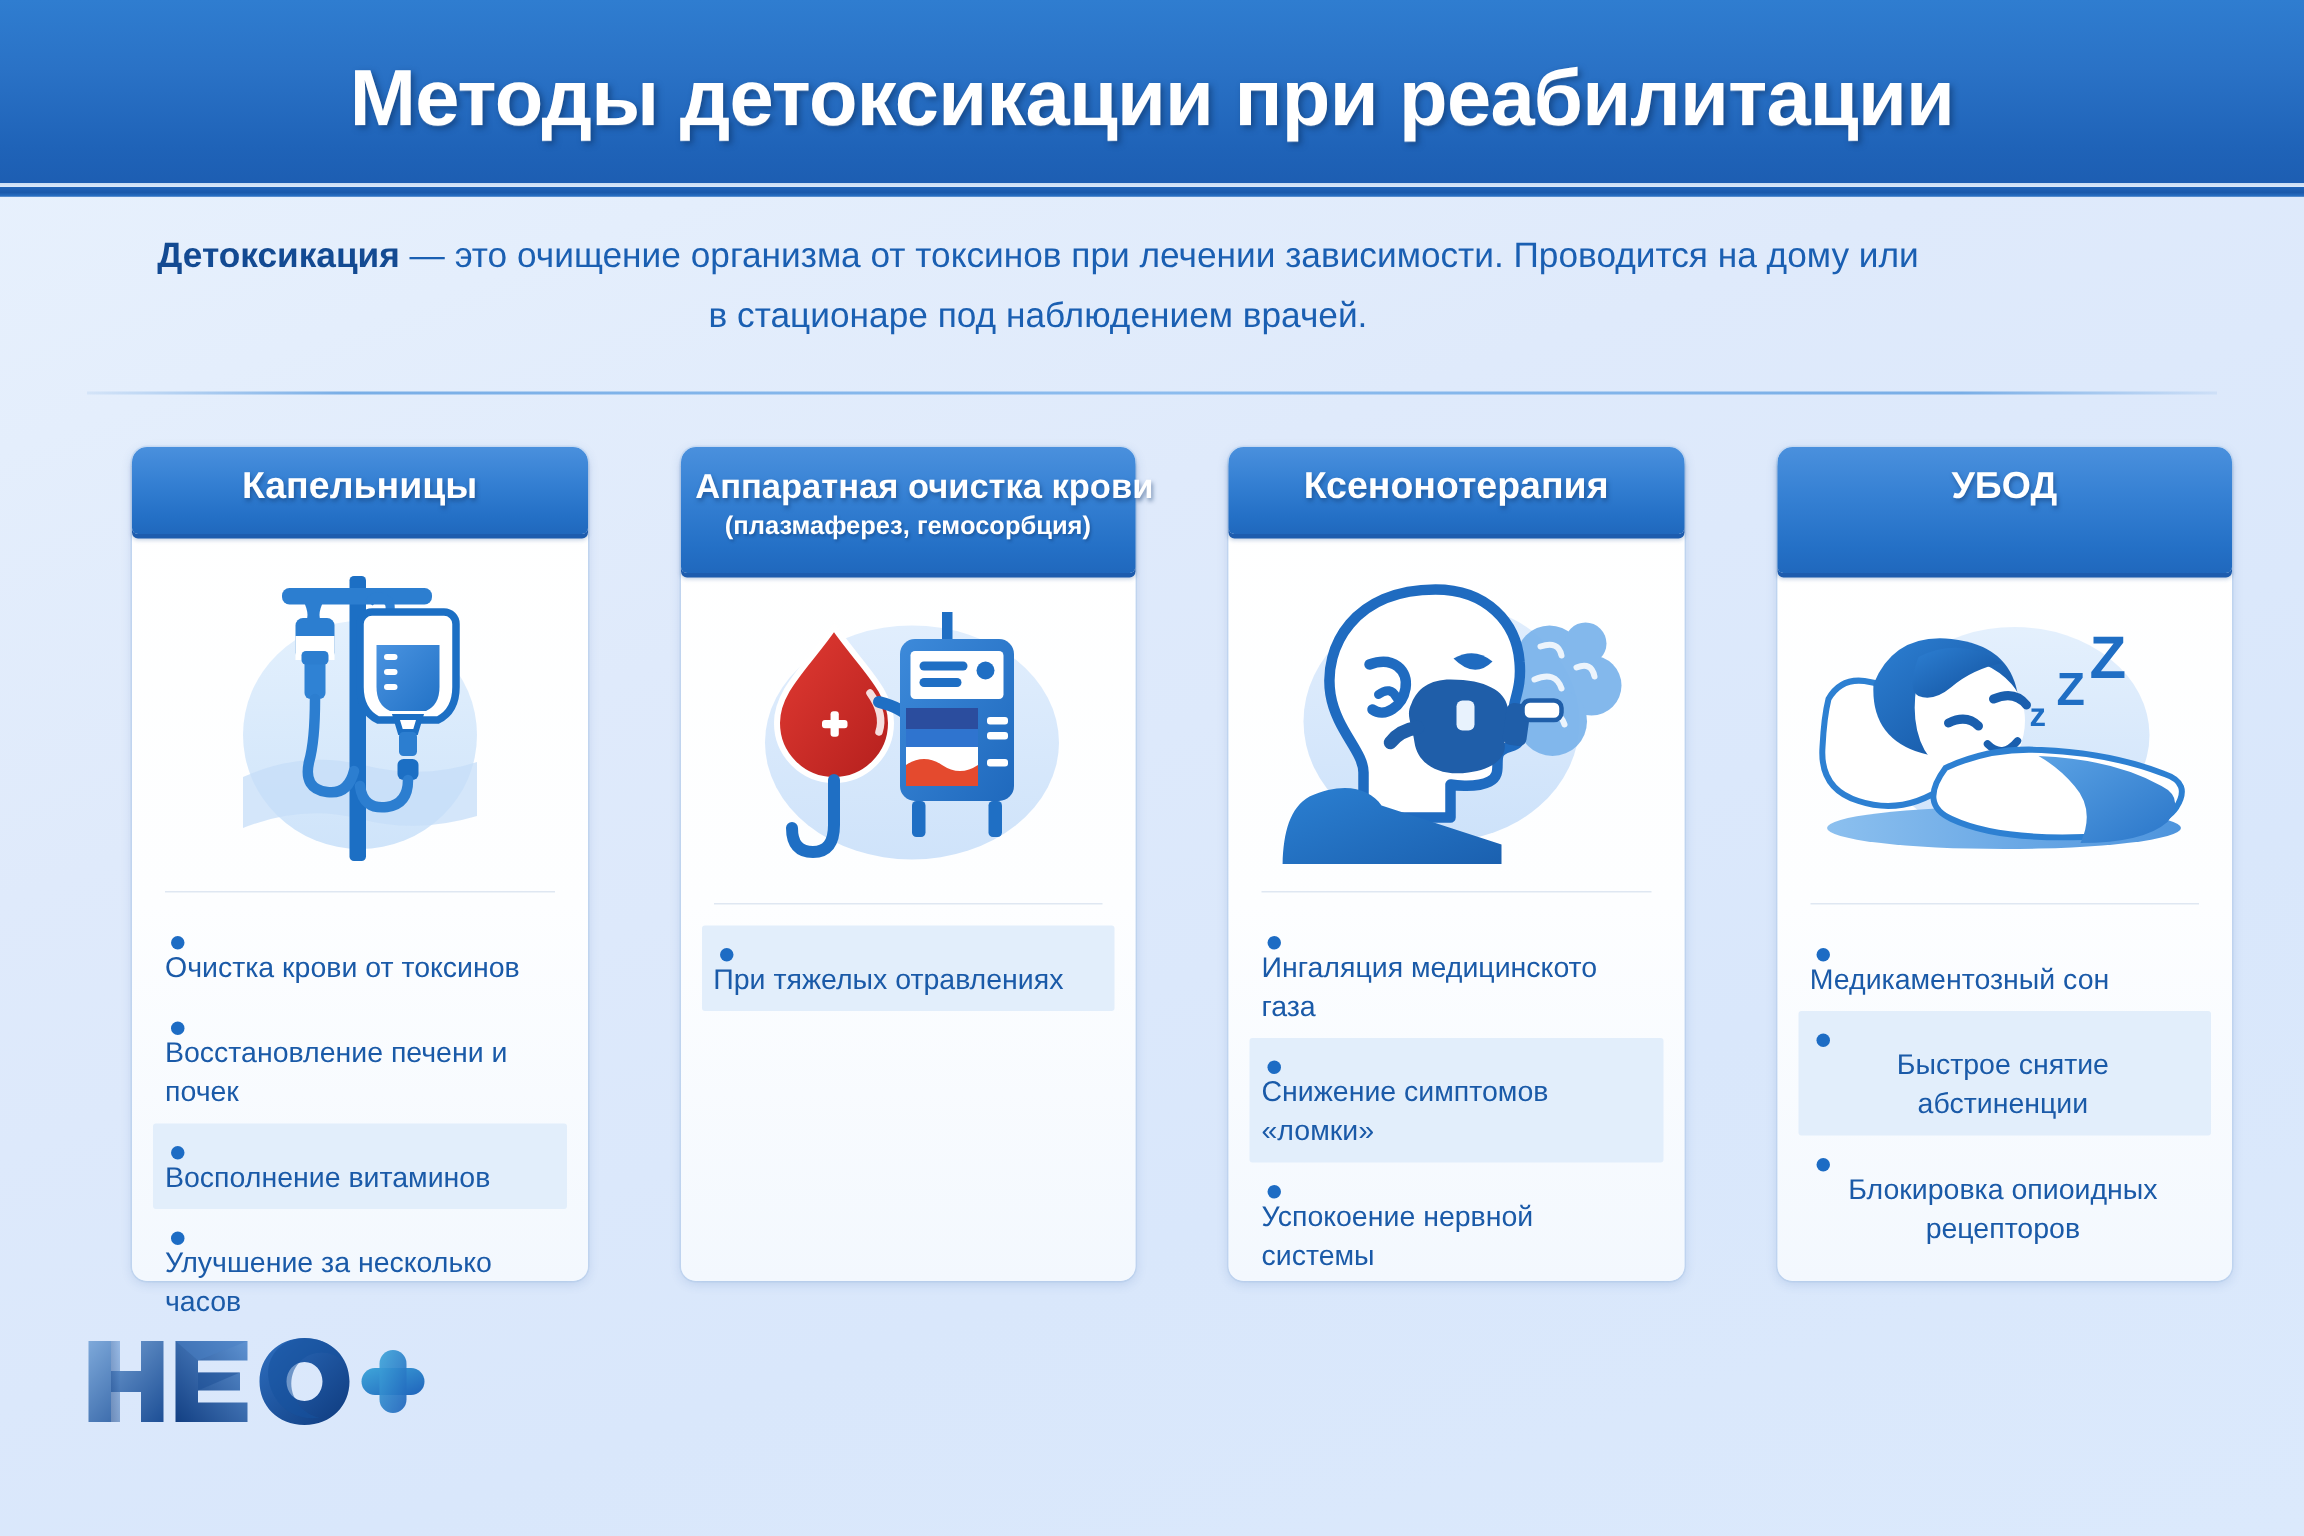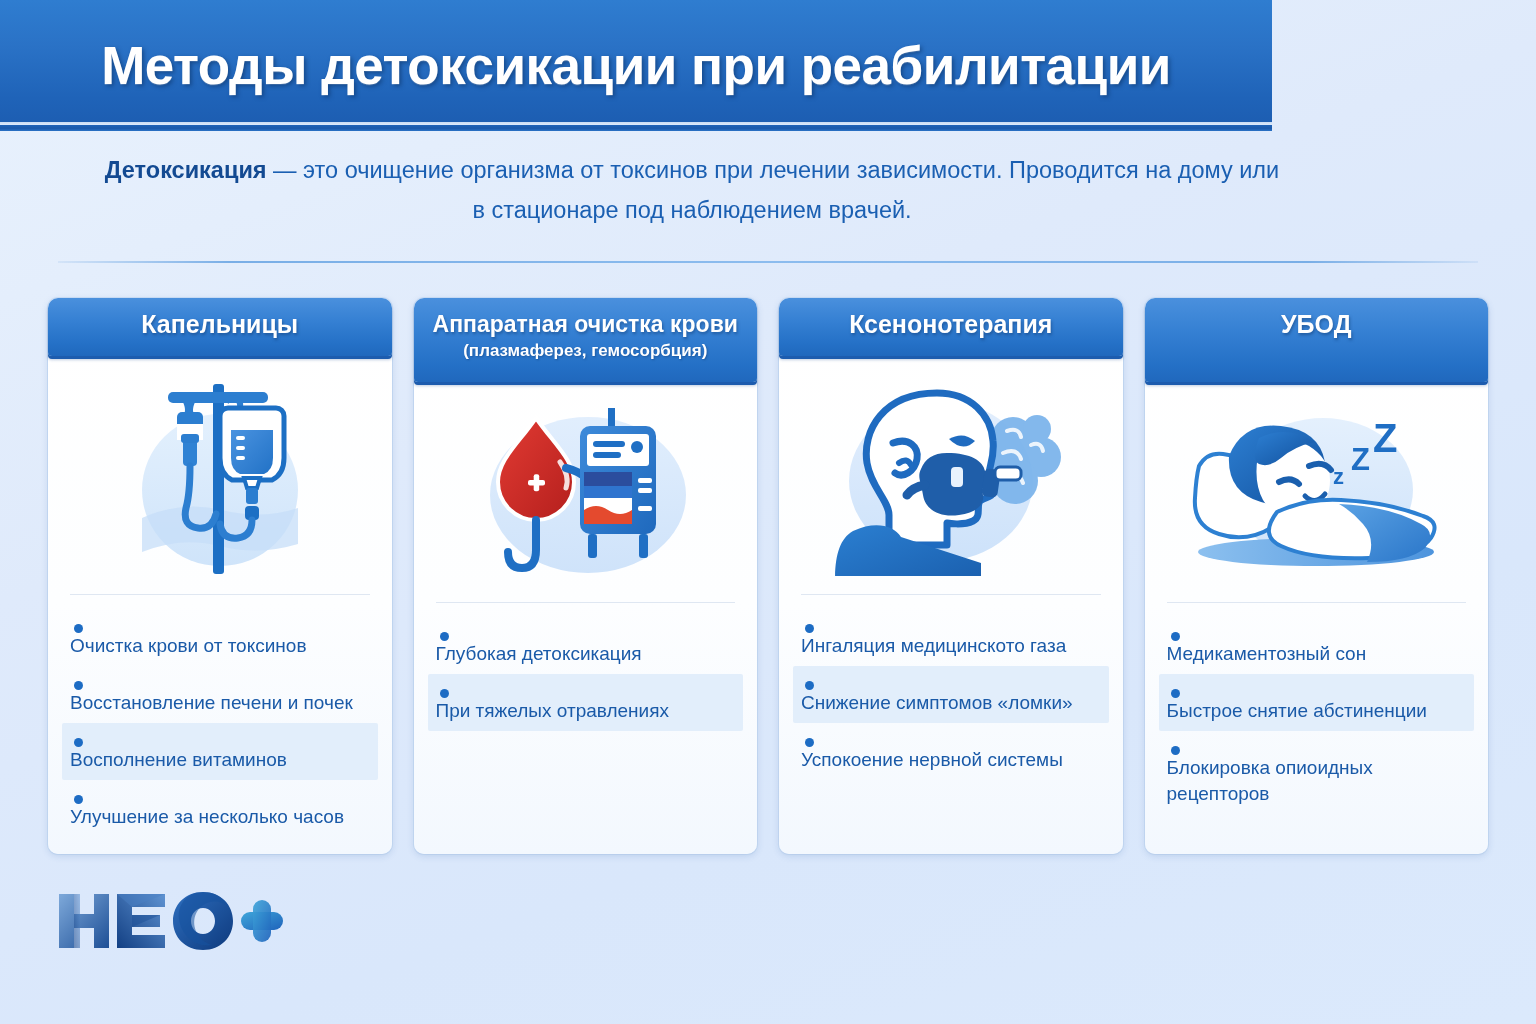--- a/index.html
+++ b/index.html
@@ -10,21 +10,21 @@
     background:#e3eefc;
     position:relative;
   }
   .page{
     position:absolute;inset:0;
     background:linear-gradient(160deg,#e9f2fd 0%,#dfeafb 38%,#d9e7fb 70%,#dbe9fc 100%);
   }
 
   
   .header{
-    position:absolute;left:0;top:0;width:1272px;height:131px;
+    position:absolute;left:0;top:0;width:1536px;height:131px;
     background:linear-gradient(180deg,#2f7dd0 0%,#2a72c6 35%,#1f63b8 75%,#1c5cb0 100%);
     box-sizing:border-box;
     display:flex;align-items:center;justify-content:center;
   }
   .header:after{
     content:"";position:absolute;left:0;right:0;bottom:0;height:9px;
     background:linear-gradient(180deg,#c9dcf3 0%,#dbe9fb 30%,#1f63b8 32%,#1a59ab 70%,#2a72c6 100%);
   }
   .title{
     color:#ffffff;
@@ -61,20 +61,21 @@
     position:absolute;left:48px;top:298px;width:1440px;height:556px;
     display:flex;gap:22px;
   }
   .card{
     position:relative;
     flex:1 1 0;
     background:linear-gradient(180deg,#ffffff 0%,#fdfeff 55%,#f3f8fe 100%);
     border-radius:10px;
     box-shadow:0 2px 7px rgba(40,90,160,.17), 0 0 0 1px rgba(200,220,245,.8);
     overflow:visible;
+    margin-left:40px;
   }
   .card-head{
     position:absolute;left:0;top:0;width:100%;
     border-radius:10px 10px 4px 4px;
     background:linear-gradient(180deg,#4a90dd 0%,#3580d3 40%,#2470c6 80%,#2068bd 100%);
     box-shadow:0 3px 0 0 #1d5cae, 0 4px 3px rgba(30,80,150,.28);
     box-sizing:border-box;
     text-align:center;
     padding:11px 10px 12px;
     z-index:2;
@@ -247,24 +248,20 @@
           <path d="M114 102 q12 -8 24 0 q12 8 24 0 l0 8 q-12 8 -24 0 q-12 -8 -24 0 z" fill="#ffffff"></path>
           <rect x="168" y="78" width="14" height="5" rx="2" fill="#ffffff"></rect>
           <rect x="168" y="88" width="14" height="5" rx="2" fill="#ffffff"></rect>
           <rect x="168" y="106" width="14" height="5" rx="2" fill="#ffffff"></rect>
           <rect x="118" y="134" width="9" height="24" rx="3" fill="#1f6fc4"></rect>
           <rect x="169" y="134" width="9" height="24" rx="3" fill="#1f6fc4"></rect>
         </svg>
       </div>
       <div class="bullets" style="top:304px;">
         <div class="rule"></div>
-        <div class="bullet">
-          <span class="dot"></span>
-          <span class="bullet-text">Глубокая детоксикация</span>
-        </div>
         <div class="bullet hl">
           <span class="dot"></span>
           <span class="bullet-text">При тяжелых отравлениях</span>
         </div>
       </div>
     </div>
 
     <div class="card">
       <div class="card-head" style="height:58px;">
         <div class="card-title">Ксенонотерапия</div>
@@ -371,21 +368,21 @@
           <path d="M124 88 q10 10 20 -2" fill="none" stroke="#1a5fae" stroke-width="5" stroke-linecap="round"></path>
 
           <path d="M96 104 q30 -14 64 -12 q46 2 82 16 q18 6 8 22 q-12 18 -62 20 q-58 2 -88 -12 q-22 -10 -4 -34 z" fill="#ffffff" stroke="#2d80d2" stroke-width="4"></path>
           <path d="M158 96 q50 2 82 20 q16 8 4 24 q-16 14 -58 14 q10 -22 -4 -38 q-10 -12 -24 -20 z" fill="url(#blanket4)"></path>
 
           <text x="152" y="76" font-family="Liberation Sans, sans-serif" font-size="22" font-weight="bold" fill="#1f6ec4">z</text>
           <text x="170" y="62" font-family="Liberation Sans, sans-serif" font-size="31" font-weight="bold" fill="#1f6ec4">Z</text>
           <text x="192" y="44" font-family="Liberation Sans, sans-serif" font-size="40" font-weight="bold" fill="#1f6ec4">Z</text>
         </svg>
       </div>
-      <div class="bullets" style="top:304px;">
+      <div class="bullets" style="top:304px;text-align:center;">
         <div class="rule"></div>
         <div class="bullet">
           <span class="dot"></span>
           <span class="bullet-text">Медикаментозный сон</span>
         </div>
         <div class="bullet hl">
           <span class="dot"></span>
           <span class="bullet-text">Быстрое снятие абстиненции</span>
         </div>
         <div class="bullet">

